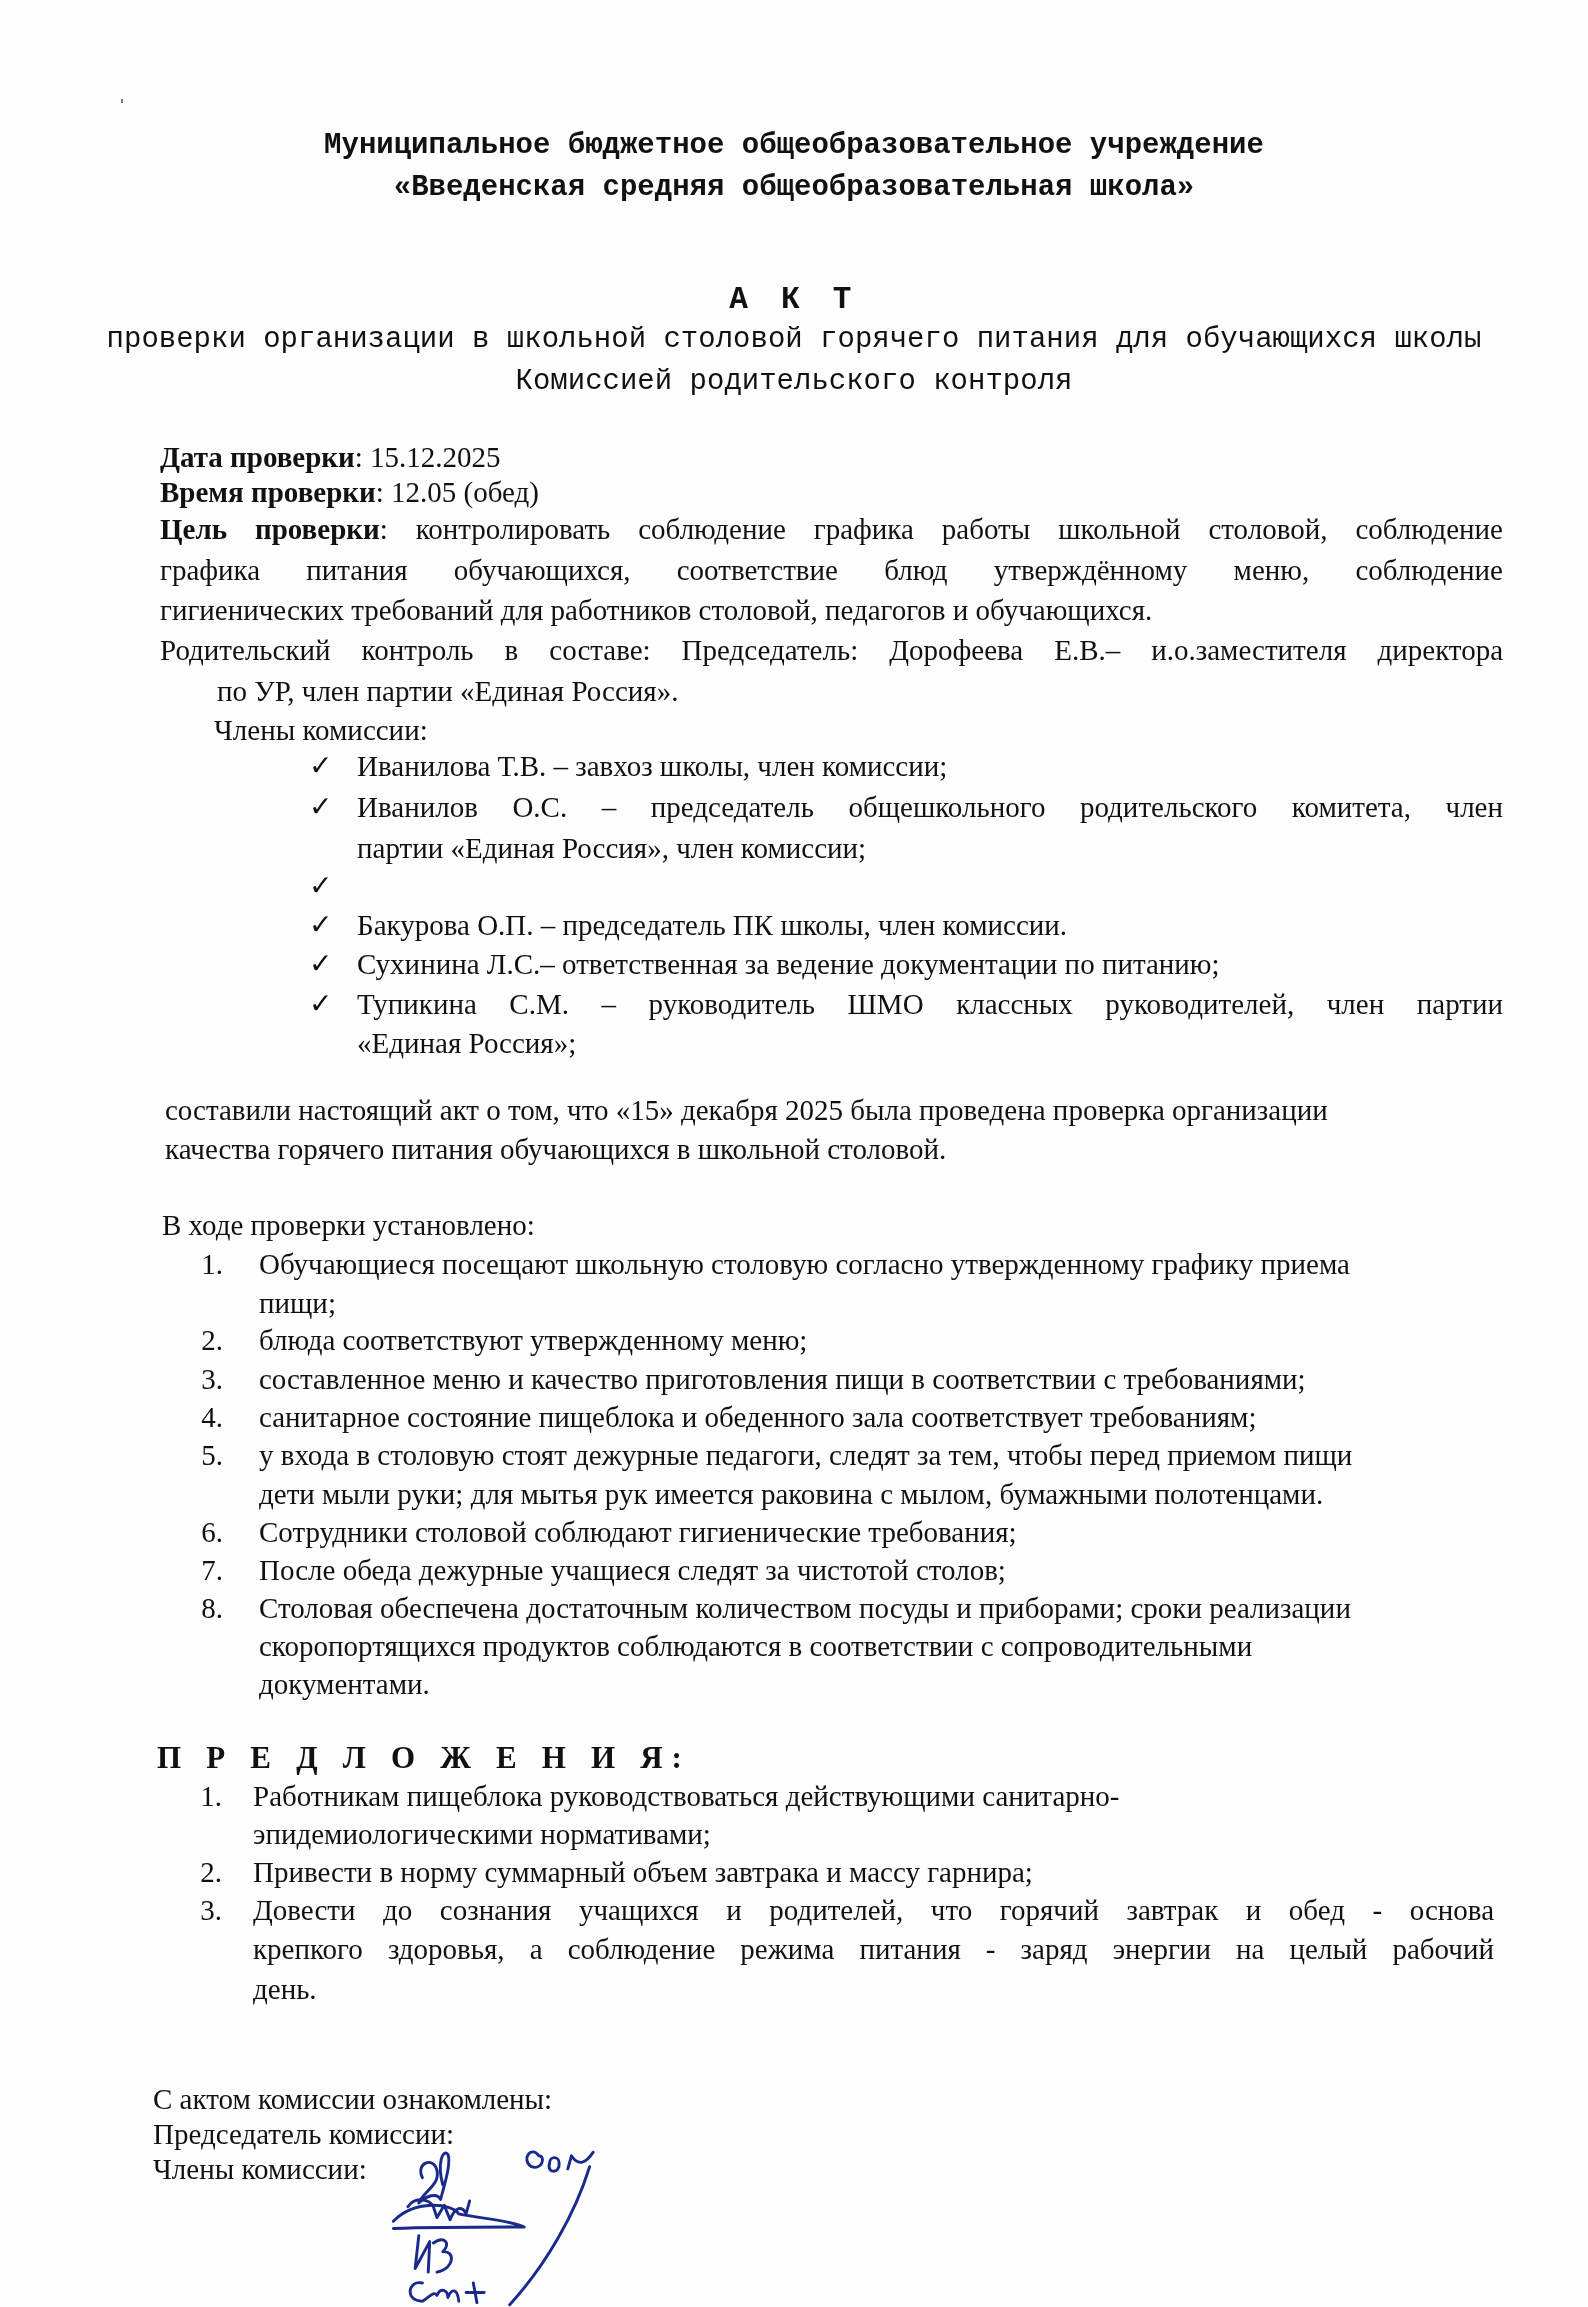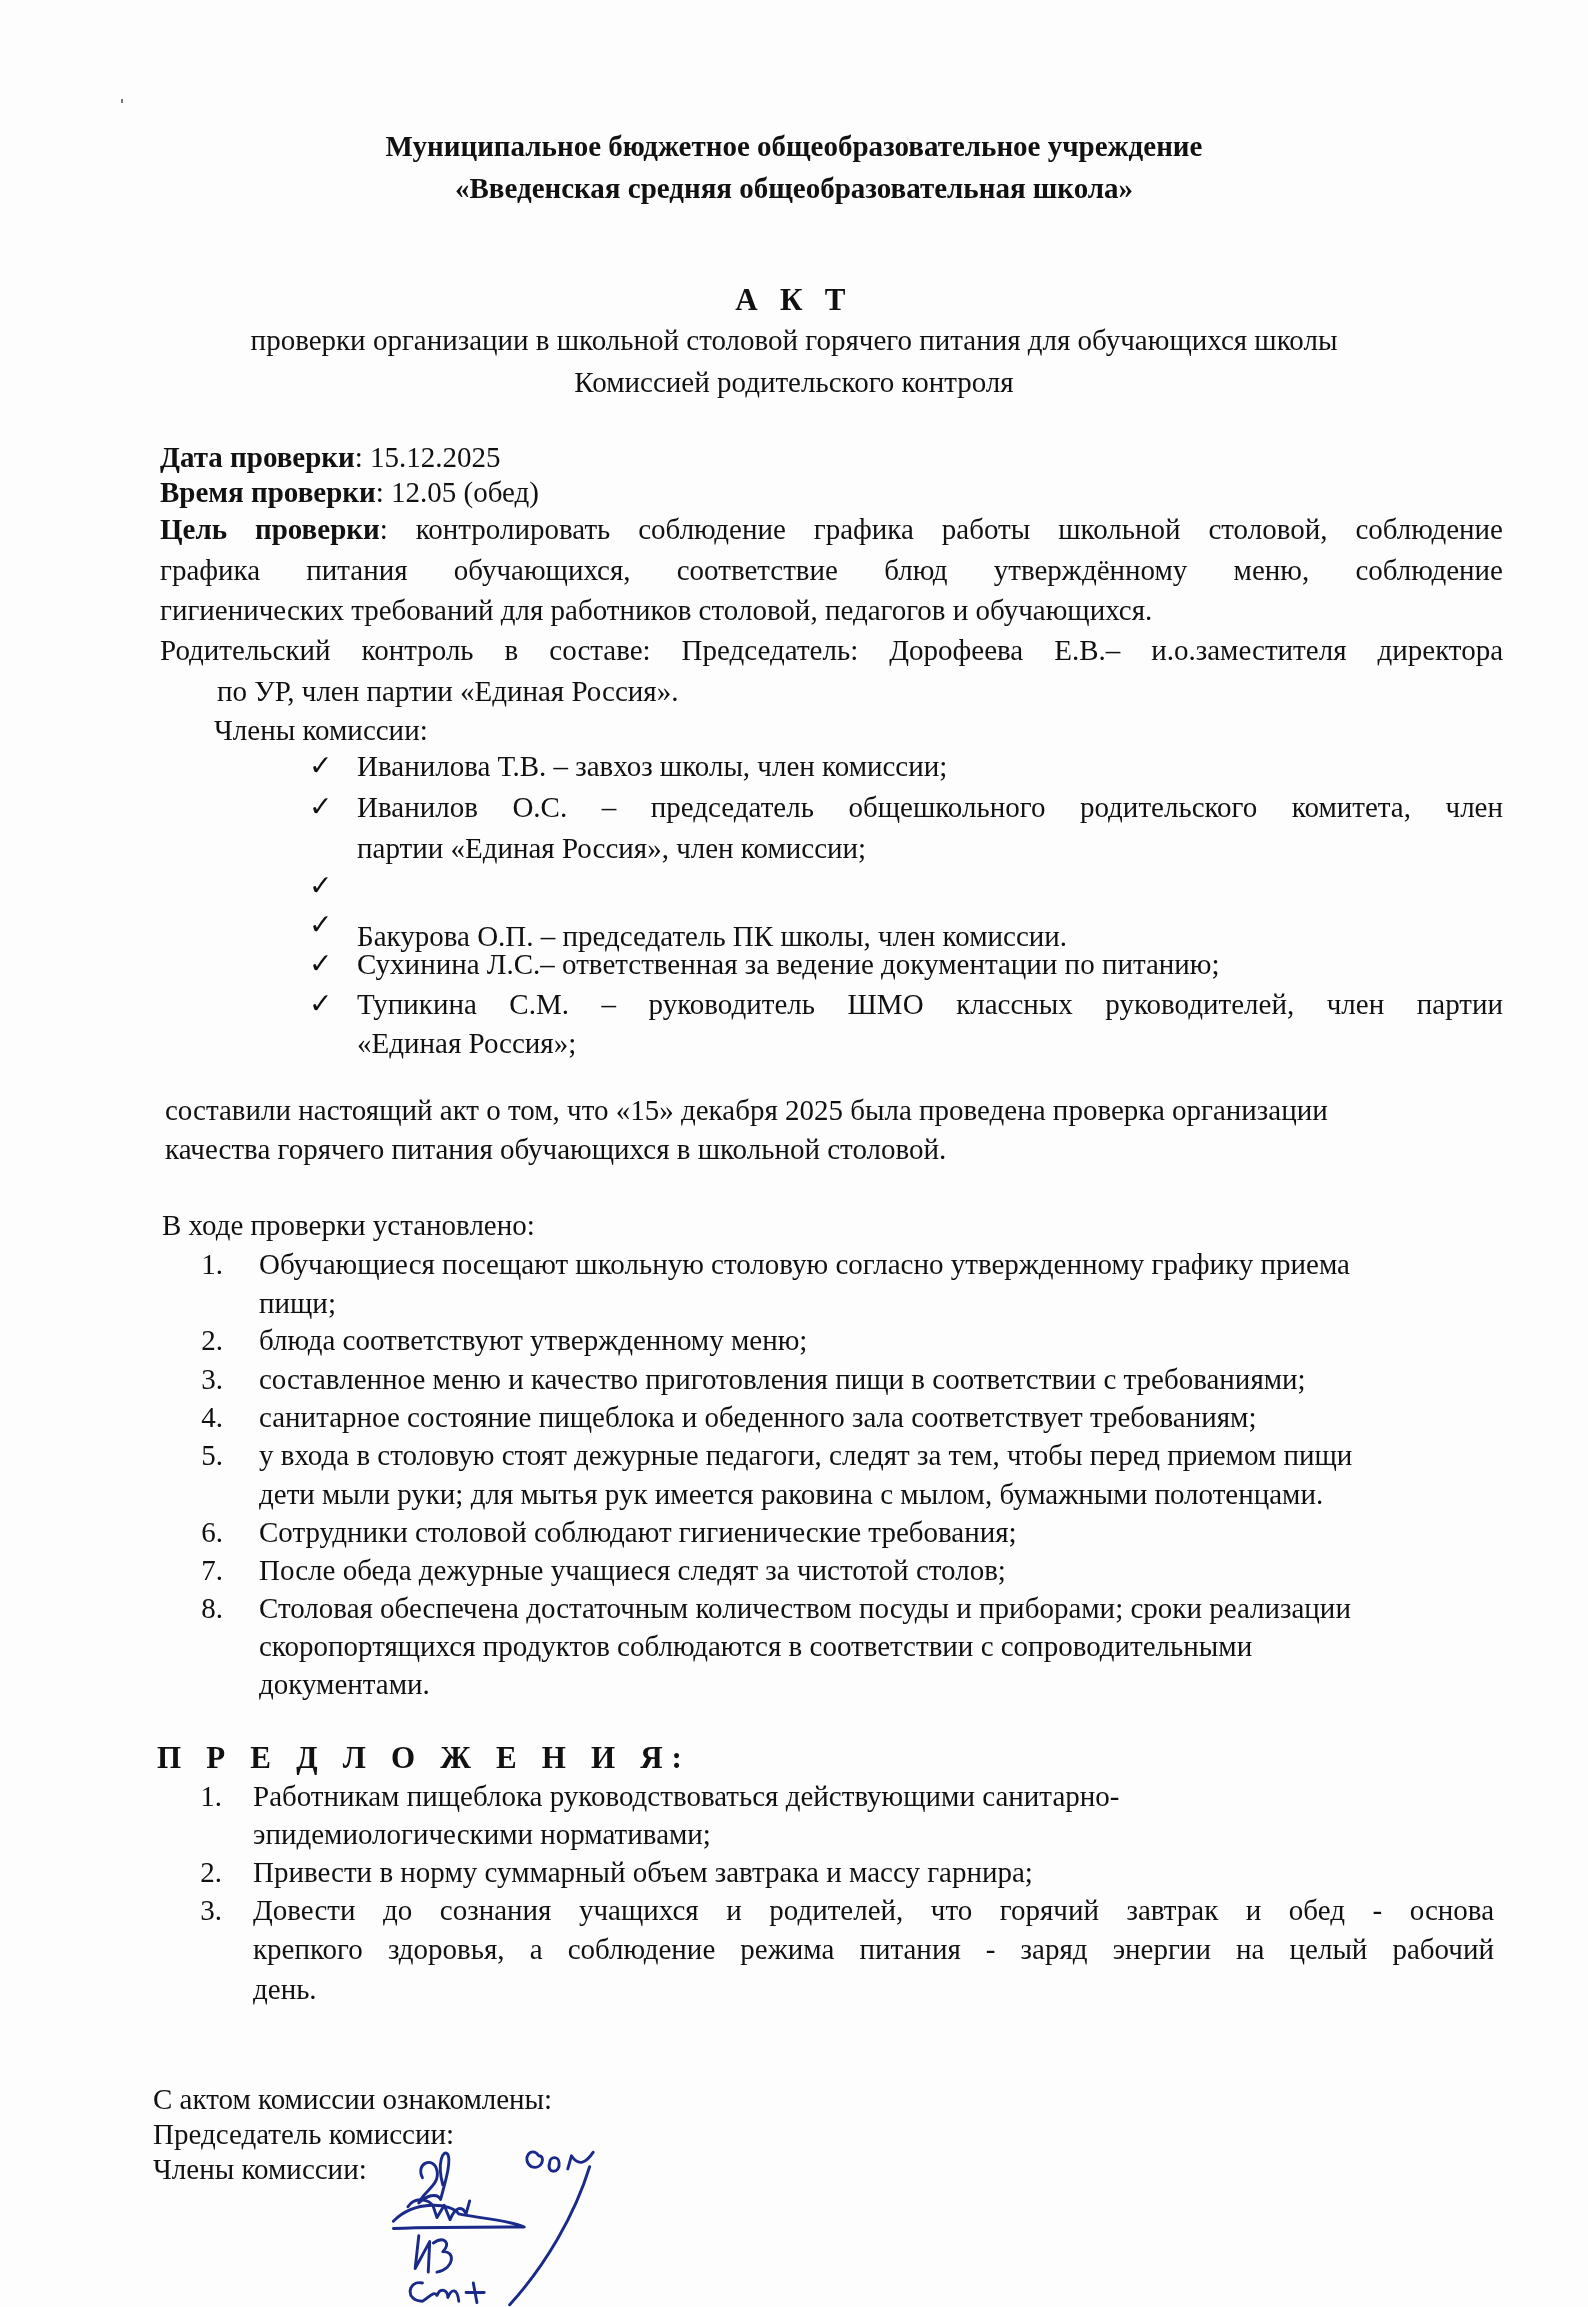--- a/index.html
+++ b/index.html
@@ -20,20 +20,21 @@
       left: 0; top: 0;
       width: 1588px;
       height: 2307px;
       background: #fdfdfd;
     }
     .abs { position: absolute; }
     .center {
       left: 0;
       width: 1588px;
       text-align: center;
+      font-family: Liberation Mono, monospace;
     }
     .fs {
       font-size: 29px;
       line-height: 44px;
     }
     .bold { font-weight: bold; }
     .header-line {
       font-size: 29px;
       font-weight: bold;
       line-height: 42px;
@@ -110,21 +111,21 @@
     <div class="abs fs" style="left:0; top:785px; width:1588px; height:84px;">
       <span class="check" style="top:0;">✓</span>
       <span class="abs jline" style="left:357px; top:0; width:1146px;">Иванилов О.С. – председатель общешкольного родительского комитета, член</span>
       <span class="abs" style="left:357px; top:41px;">партии «Единая Россия», член комиссии;</span>
     </div>
     <div class="abs fs" style="left:0; top:864px; width:1588px; height:44px;">
       <span class="check" style="top:0;">✓</span>
     </div>
     <div class="abs fs" style="left:0; top:903px; width:1588px; height:44px;">
       <span class="check" style="top:0;">✓</span>
-      <span class="abs" style="left:357px; top:11px;">Бакурова О.П. – председатель ПК школы, член комиссии.</span>
+      <span class="abs" style="left:357px; top:0;">Бакурова О.П. – председатель ПК школы, член комиссии.</span>
     </div>
     <div class="abs fs" style="left:0; top:942px; width:1588px; height:44px;">
       <span class="check" style="top:0;">✓</span>
       <span class="abs" style="left:357px; top:0;">Сухинина Л.С.– ответственная за ведение документации по  питанию;</span>
     </div>
     <div class="abs fs" style="left:0; top:982px; width:1588px; height:84px;">
       <span class="check" style="top:0;">✓</span>
       <span class="abs jline" style="left:357px; top:0; width:1146px;">Тупикина С.М. –  руководитель ШМО классных руководителей, член партии</span>
       <span class="abs" style="left:357px; top:39px;">«Единая Россия»;</span>
     </div>

